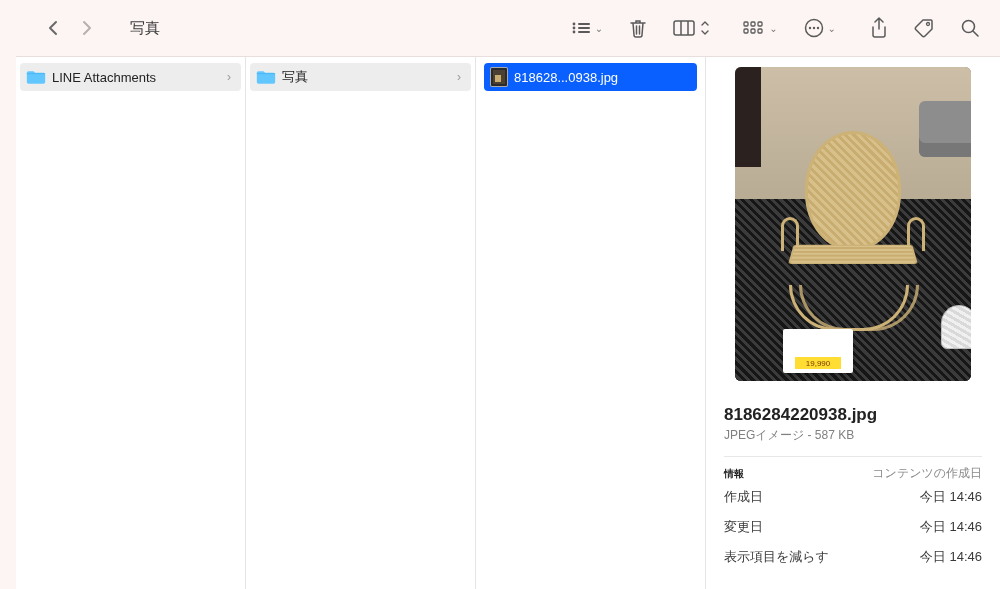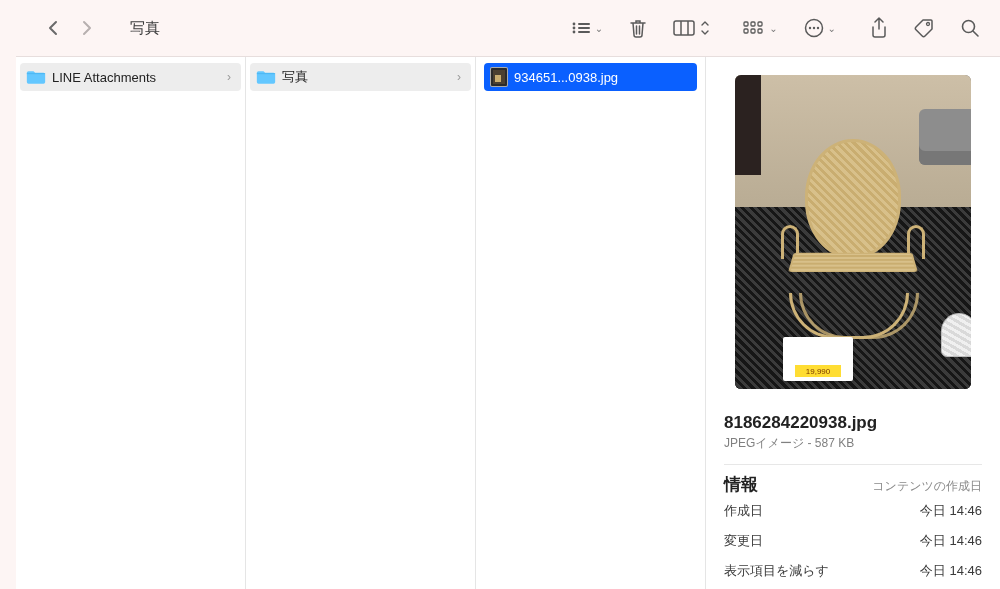--- a/index.html
+++ b/index.html
@@ -48,21 +48,21 @@
 
   .thumb-icon {
     width: 18px; height: 20px; border: 1px solid rgba(255,255,255,0.6); background:#2b2b2b;
     display:flex; align-items:center; justify-content:center; border-radius:2px; flex-shrink:0;
   }
   .thumb-icon svg { width:12px; height:14px; }
 
   
   .preview { flex: 1; padding: 10px 18px 0 18px; overflow:hidden; }
   .preview-img {
-    width: 236px; height: 314px; border-radius: 6px; margin: 8px auto 24px auto;
+    width: 236px; height: 314px; border-radius: 6px; margin: 0 auto 24px auto;
     background: #6e6e6e; position: relative; overflow: hidden;
   }
   
   .scene-floor { position:absolute; left:0; right:0; bottom:0; height:58%; 
     background: repeating-conic-gradient(#1d1d1d 0 8deg, #3a3a3a 8deg 16deg);
     background-size: 10px 10px;
     background: repeating-linear-gradient(45deg,#161616 0 3px,#3b3b3b 3px 6px),
                 repeating-linear-gradient(-45deg,#161616 0 3px,#3b3b3b 3px 6px);
   }
   .scene-wall  { position:absolute; left:0; right:0; top:0; height:42%;
@@ -104,21 +104,21 @@
   }
   .price .bar { width:46px; height:12px; background:#ffdd33; font-size:8px; color:#7a3a00; display:flex; align-items:center; justify-content:center;}
   .basket { position:absolute; right:-6px; bottom:32px; width:36px; height:44px;
     background: repeating-linear-gradient(30deg,#d9d9d9 0 3px,#f0f0f0 3px 6px);
     border-radius:18px 18px 6px 6px; border:1px solid #bcbcbc;
   }
 
   .file-title { font-size: 17px; font-weight:600; color:#222; margin-bottom:2px;}
   .file-sub   { font-size: 12px; color:#808080; margin-bottom:12px;}
   .info-head { display:flex; align-items:baseline; justify-content:space-between; border-top:1px solid #e7e7e7; padding-top:8px;}
-  .info-head .h { font-size:17px; font-weight:600; color:#222;}
+  .info-head .h { font-size:10px; font-weight:600; color:#222;}
   .info-head .less { font-size:12px; color:#8a8a8a; }
   .info-row { display:flex; justify-content:space-between; font-size:13px; color:#333; padding:6px 0;}
   .info-row .k { color:#3a3a3a;}
   .info-row .v { color:#3a3a3a;}
   .left-rail { position:absolute; left:0; top:56px; bottom:0; width:16px; background:#fdf5f4;}
 </style>
 </head>
 <body>
 
 <div class="left-rail"></div>
@@ -242,21 +242,21 @@
   </div>
 
   <div class="col col3">
     <div class="row selected">
       <div class="thumb-icon">
         <svg viewBox="0 0 12 14">
             <rect x="0" y="0" width="12" height="14" fill="#4b4031"></rect>
             <rect x="2" y="5" width="6" height="7" fill="#c9ad70"></rect>
           </svg>
       </div>
-      <span class="label">934651...0938.jpg</span>
+      <span class="label">818628...0938.jpg</span>
     </div>
   </div>
 
   <div class="preview">
     <div class="preview-img">
       <div class="scene-wall"></div>
       <div class="scene-floor"></div>
       <div class="scene-left"></div>
       <div class="scene-sofa"></div>
       <div class="basket"></div>

